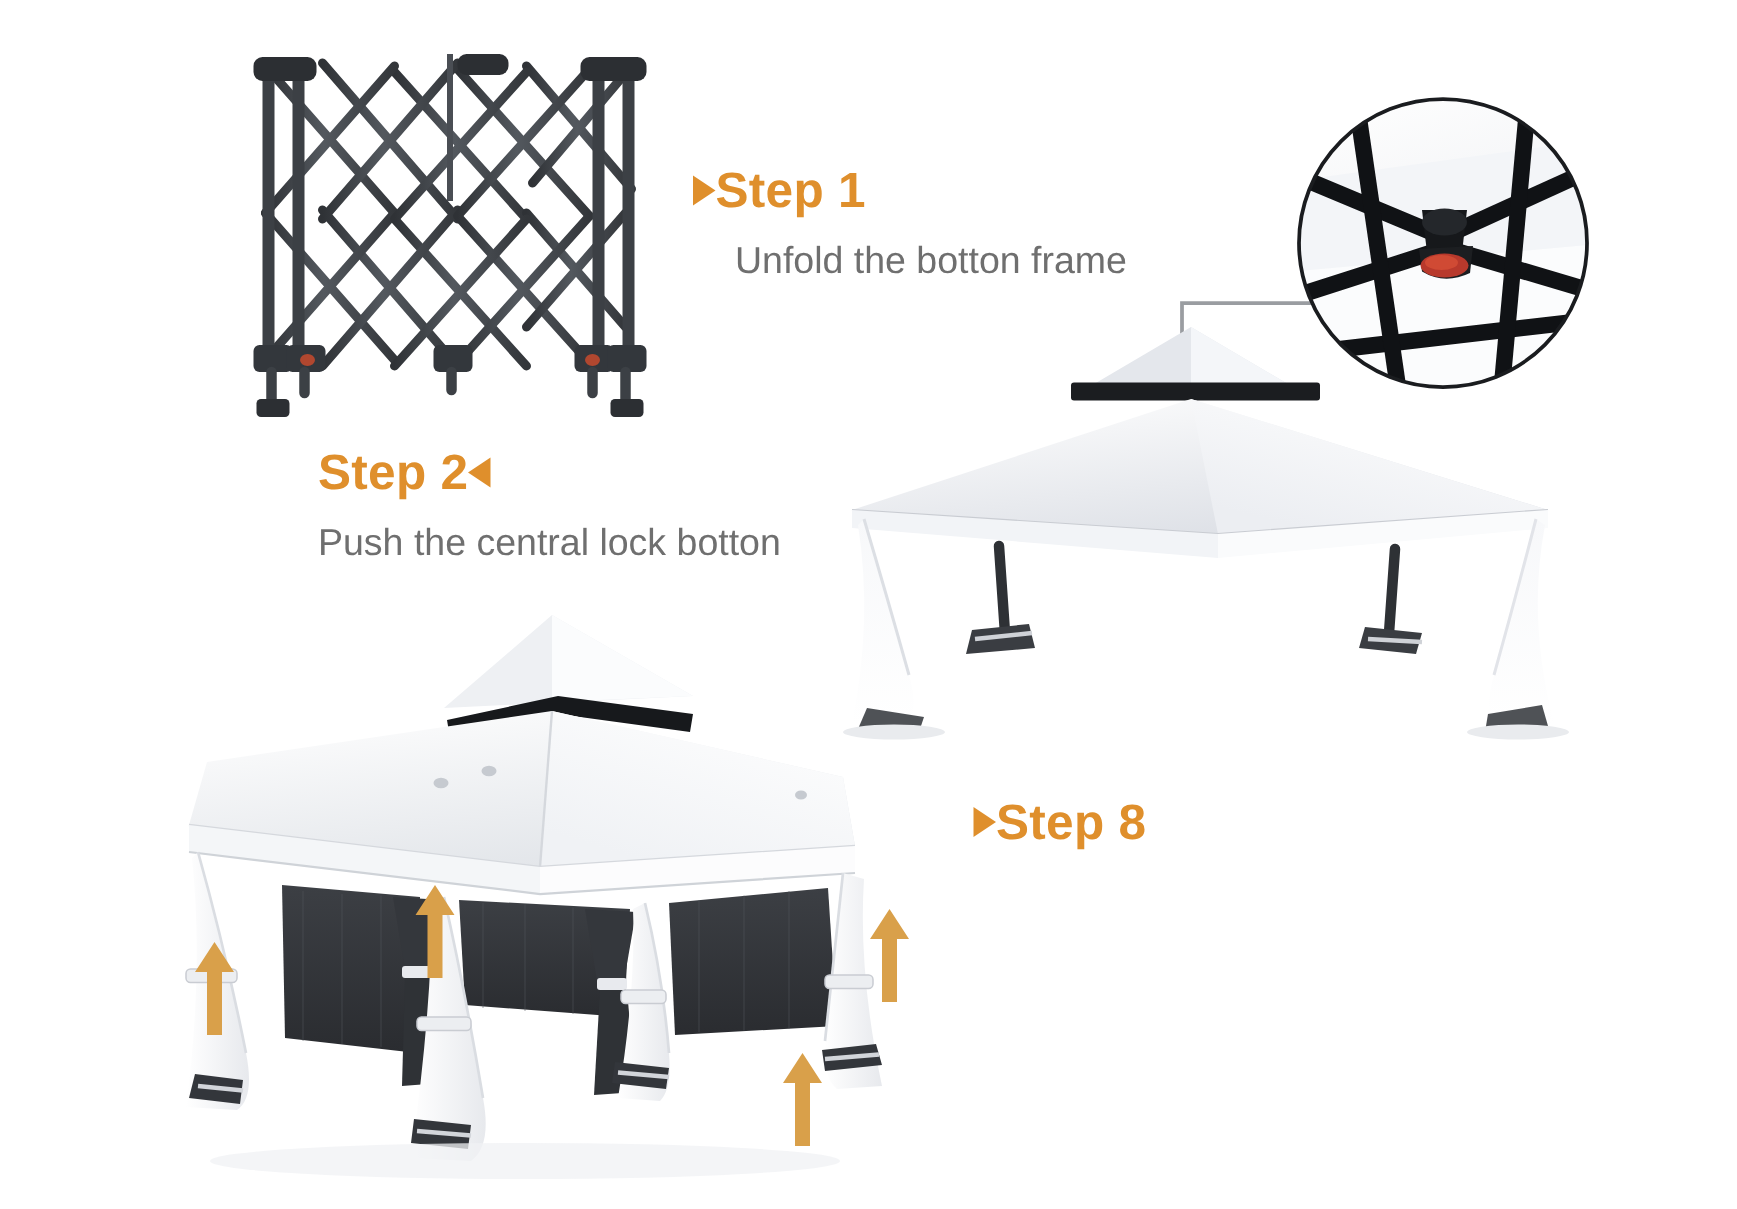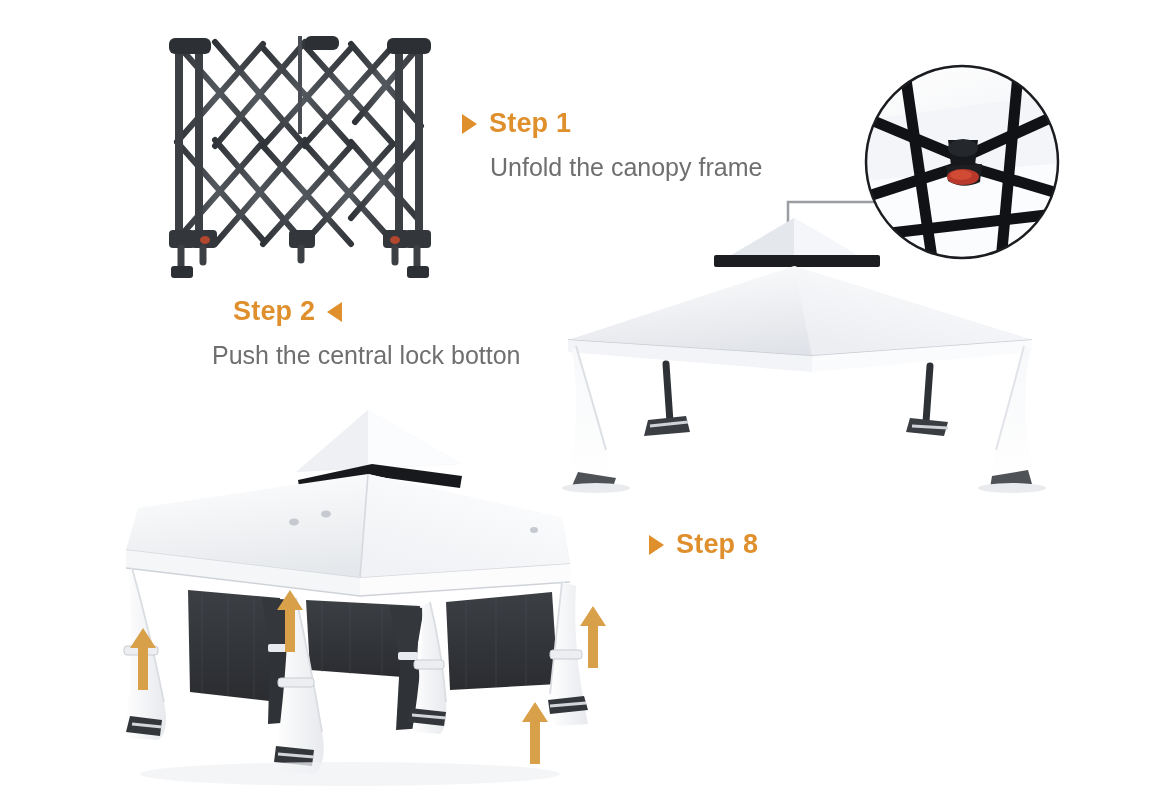--- a/index.html
+++ b/index.html
@@ -18,22 +18,21 @@
     height: 806px;
     background: #ffffff;
     overflow: hidden;
   }
 
   
   .step-block { position: absolute; }
   .step-head {
     display: flex;
     align-items: center;
-    gap: 12px;
-    font-size: 27px;
+    font-size: 33px;
     font-weight: bold;
     color: #df8f2c;
     letter-spacing: 0.2px;
     white-space: nowrap;
   }
   .step-head.rtl { flex-direction: row-reverse; justify-content: flex-start; }
   .tri {
     width: 0; height: 0;
     border-top: 10px solid transparent;
     border-bottom: 10px solid transparent;
@@ -45,21 +44,21 @@
     font-size: 25px;
     color: #6f6f6f;
     white-space: nowrap;
     margin-top: 14px;
     font-weight: 400;
   }
 
   #step1 { left: 462px; top: 108px; }
   #step1 .step-desc { margin-left: 28px; }
   #step2 { left: 212px; top: 296px; text-align: right; }
-  #step2 .step-head { justify-content: flex-end; margin-left: 21px; }
+  #step2 .step-head { justify-content: flex-end; }
   #step2 .step-desc { margin-right: 22px; }
   #step3 { left: 649px; top: 529px; }
   #step3 .step-desc { margin-left: 28px; }
 
   
   .art { position: absolute; }
   .art svg { display: block; overflow: visible; }
 </style>
 </head>
 <body>
@@ -143,21 +142,21 @@
         <ellipse cx="240" cy="218" rx="5" ry="4" fill="#b1472f"></ellipse>
       </g>
     </svg>
   </div>
 
   <div class="step-block" id="step1">
     <div class="step-head">
       <span class="tri tri-right"></span>
       <span>Step 1</span>
     </div>
-    <div class="step-desc">Unfold the canopy frame</div>
+    <div class="step-desc">Unfold the botton frame</div>
   </div>
 
   <div class="art" id="art-callout" style="left:778px; top:190px;">
     <svg width="130" height="50" viewBox="0 0 130 50">
       <path d="M10 42 L10 12 L120 12" stroke="#9a9da1" stroke-width="2.5" fill="none"></path>
       <circle cx="10" cy="42" r="6" fill="#7d8185"></circle>
     </svg>
   </div>
 
   <div class="art" id="art-detail" style="left:862px; top:62px;">

